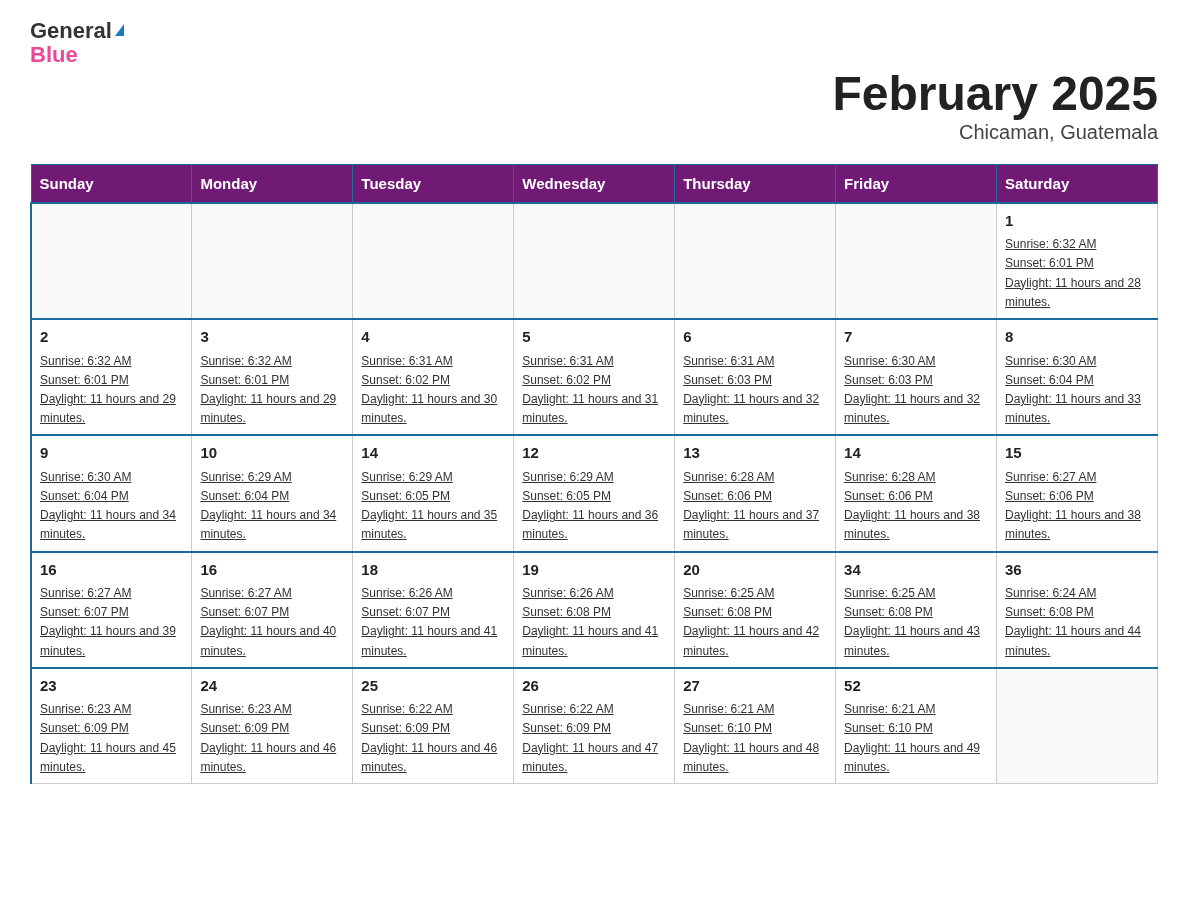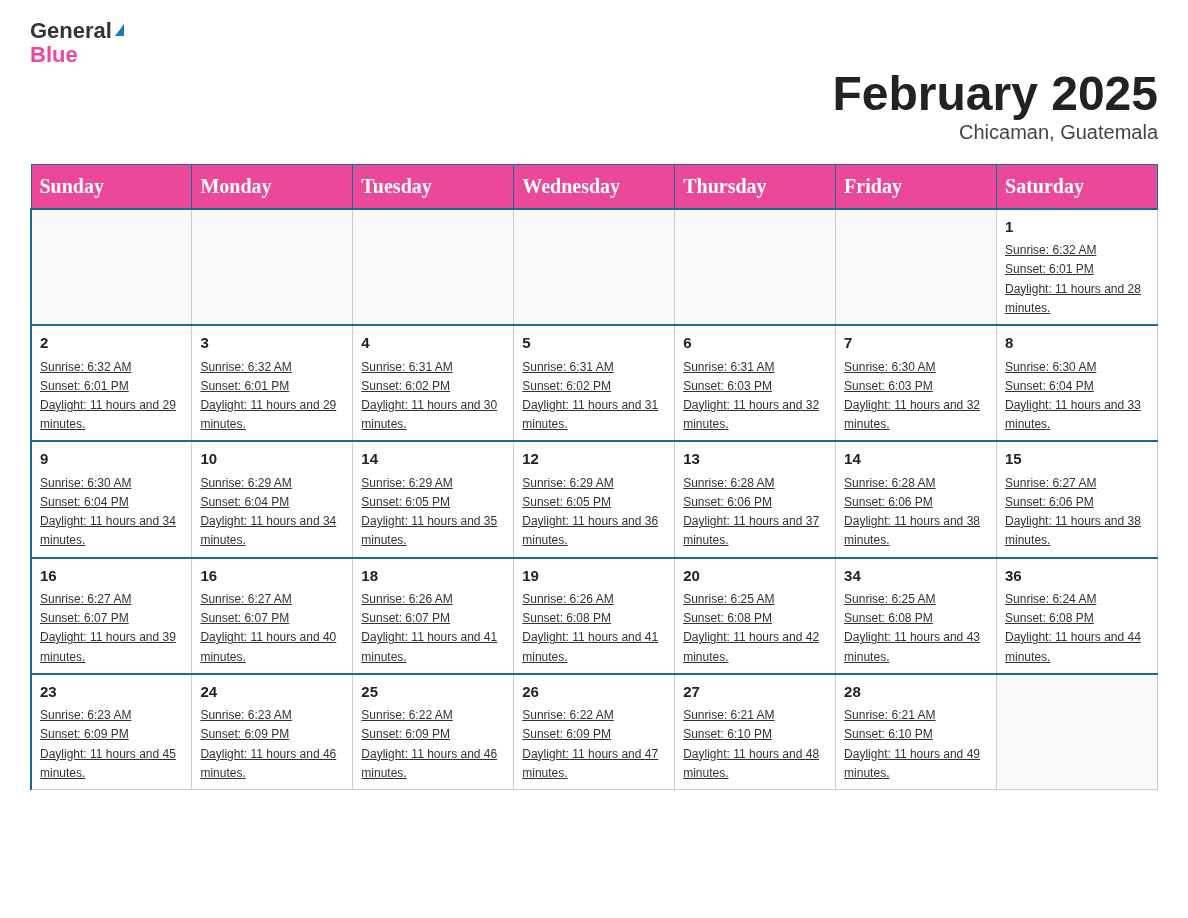--- a/index.html
+++ b/index.html
@@ -44,28 +44,27 @@
     .location {
       font-size: 20px;
       color: #444;
     }
     .calendar {
       width: 100%;
       border-collapse: collapse;
       border: 1px solid #ccc;
     }
     .calendar thead tr th {
-      background-color: #ec4899;
+      background-color: #701a75;
       color: #fff;
-      font-size: 20px;
+      font-size: 15px;
       font-weight: bold;
       padding: 10px 8px;
       text-align: left;
       border: 1px solid #1a6b9a;
-      font-family: Liberation Serif, serif;
     }
     .calendar tbody tr td {
       vertical-align: top;
       border: 1px solid #ccc;
       padding: 6px 8px;
       width: 14.28%;
       min-height: 100px;
       font-size: 12px;
       color: #333;
       line-height: 1.5;
@@ -239,19 +238,19 @@
         </td>
         <td>
           <span class="day-number">26</span>
           <div class="day-info">Sunrise: 6:22 AM<br>Sunset: 6:09 PM<br>Daylight: 11 hours and 47 minutes.</div>
         </td>
         <td>
           <span class="day-number">27</span>
           <div class="day-info">Sunrise: 6:21 AM<br>Sunset: 6:10 PM<br>Daylight: 11 hours and 48 minutes.</div>
         </td>
         <td>
-          <span class="day-number">28</span>
+          <span class="day-number">52</span>
           <div class="day-info">Sunrise: 6:21 AM<br>Sunset: 6:10 PM<br>Daylight: 11 hours and 49 minutes.</div>
         </td>
         <td class="empty-cell"></td>
       </tr>
     </tbody>
 </table>
 
 </body></html>

